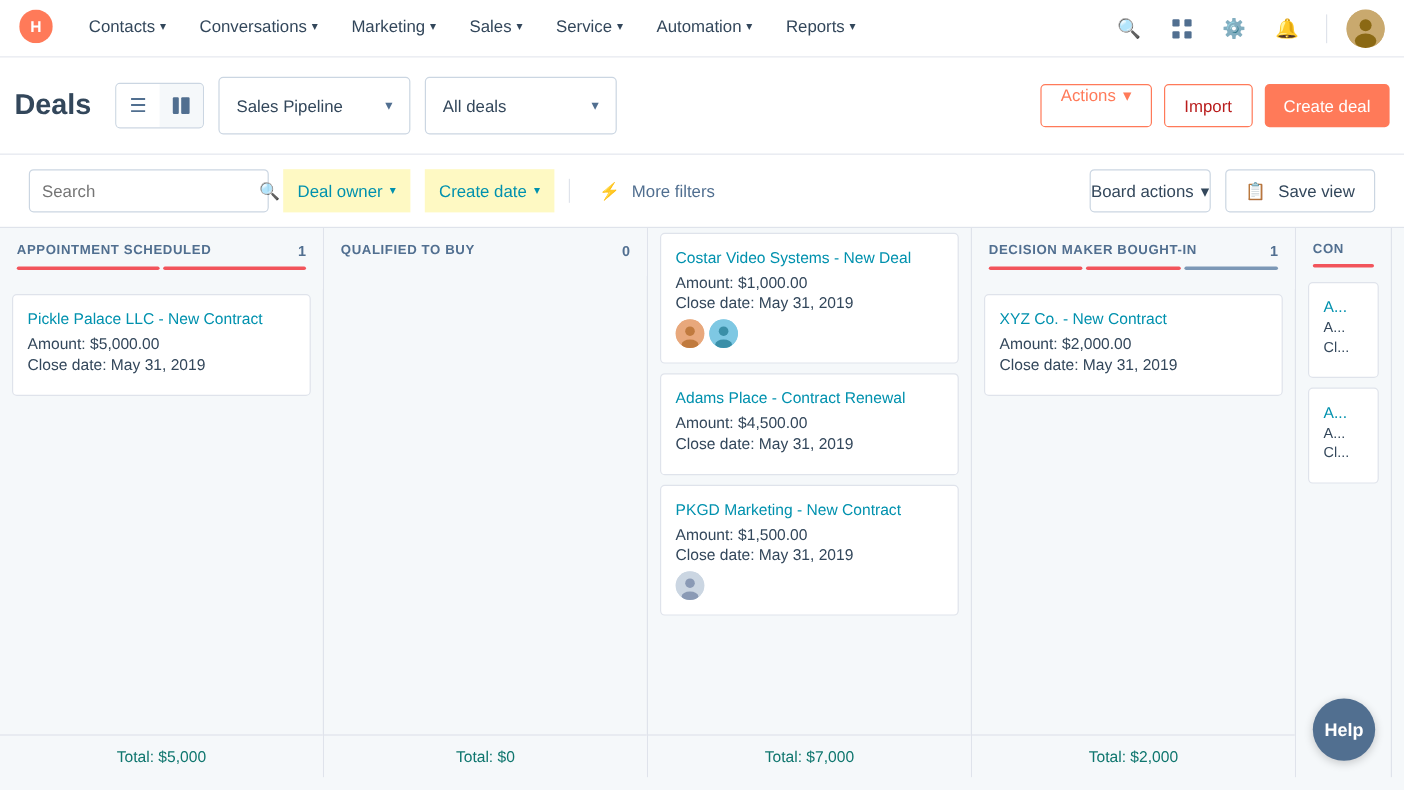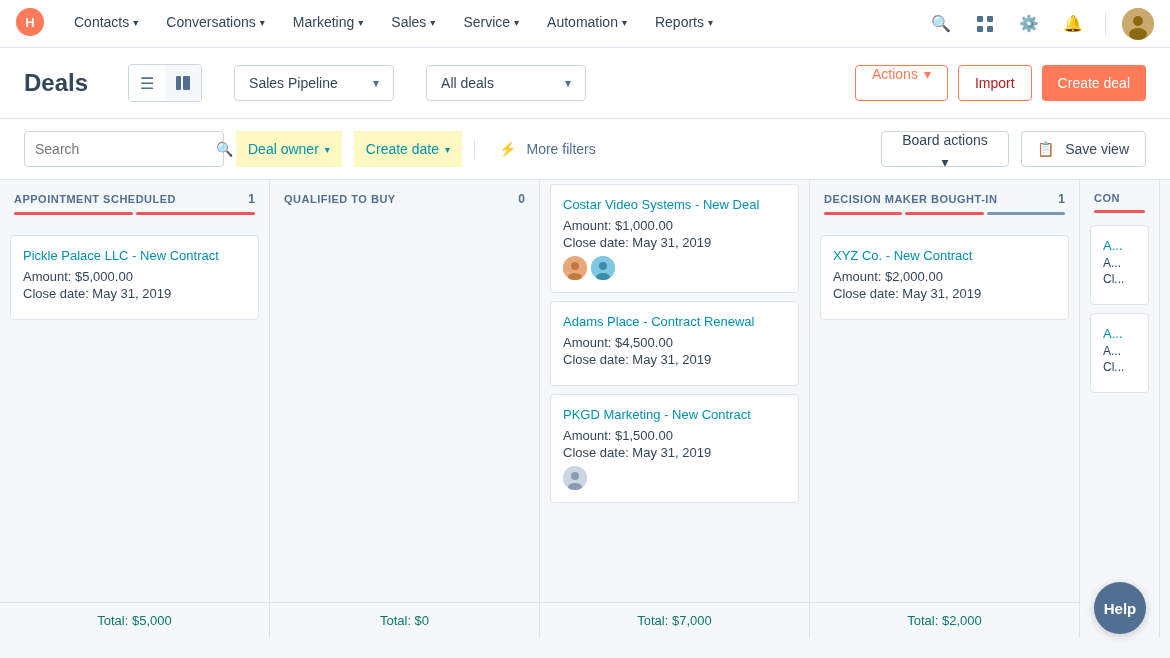--- a/index.html
+++ b/index.html
@@ -27,33 +27,33 @@
     }
     .nav-item .chevron { font-size: 10px; }
     .nav-right { display: flex; align-items: center; gap: 12px; margin-left: auto; }
     .nav-icon-btn { width: 32px; height: 32px; display: flex; align-items: center; justify-content: center; cursor: pointer; color: #516f90; font-size: 16px; }
     .nav-avatar { width: 32px; height: 32px; border-radius: 50%; background: #c9a96e; display: flex; align-items: center; justify-content: center; overflow: hidden; cursor: pointer; }
     .nav-divider { width: 1px; height: 24px; background: #dfe3eb; margin: 0 4px; }
 
     
     .page-header {
       background: #fff;
-      padding: 16px 24px;
+      padding: 16px 12px;
       border-bottom: 1px solid #dfe3eb;
       display: flex;
       align-items: center;
-      gap: 32px;
+      gap: 12px;
     }
     .page-title { font-size: 24px; font-weight: 600; color: #33475b; margin-right: 8px; }
     .view-toggle { display: flex; border: 1px solid #cbd6e2; border-radius: 4px; overflow: hidden; }
     .view-btn { width: 36px; height: 36px; display: flex; align-items: center; justify-content: center; cursor: pointer; background: #fff; color: #516f90; font-size: 16px; }
     .view-btn.active { background: #f5f8fa; }
     .select-dropdown {
       display: flex; align-items: center; gap: 8px;
-      padding: 0 14px; height: 36px;
+      padding: 0 14px; height: 48px;
       border: 1px solid #cbd6e2; border-radius: 4px;
       background: #fff; cursor: pointer; font-size: 14px; color: #33475b;
       min-width: 160px;
     }
     .select-dropdown .dd-arrow { color: #516f90; font-size: 12px; margin-left: auto; }
     .header-actions { margin-left: auto; display: flex; gap: 10px; }
     .btn-outline {
       padding: 0 16px; height: 36px; border-radius: 4px;
       border: 1px solid #ff7a59; background: #fff;
       color: #b91c1c; font-size: 14px; font-weight: 500; cursor: pointer;
@@ -97,23 +97,23 @@
     .filter-separator { width: 1px; height: 20px; background: #dfe3eb; }
     .more-filters-btn {
       display: flex; align-items: center; gap: 6px;
       padding: 0 12px; height: 36px;
       background: #fff; border: none; cursor: pointer;
       font-size: 14px; color: #516f90;
     }
     .board-actions-btn {
       margin-left: auto;
       display: flex; align-items: center; gap: 6px;
-      padding: 0 20px; height: 36px;
+      padding: 0 0; height: 36px;
       background: #fff; border: 1px solid #cbd6e2; border-radius: 4px;
-      cursor: pointer; font-size: 14px; color: #33475b; flex-direction: column;
+      cursor: pointer; font-size: 14px; color: #33475b;
     }
     .save-view-btn {
       display: flex; align-items: center; gap: 6px;
       padding: 0 16px; height: 36px;
       background: #fff; border: 1px solid #cbd6e2; border-radius: 4px;
       cursor: pointer; font-size: 14px; color: #33475b;
     }
 
     
     .kanban-wrapper {

